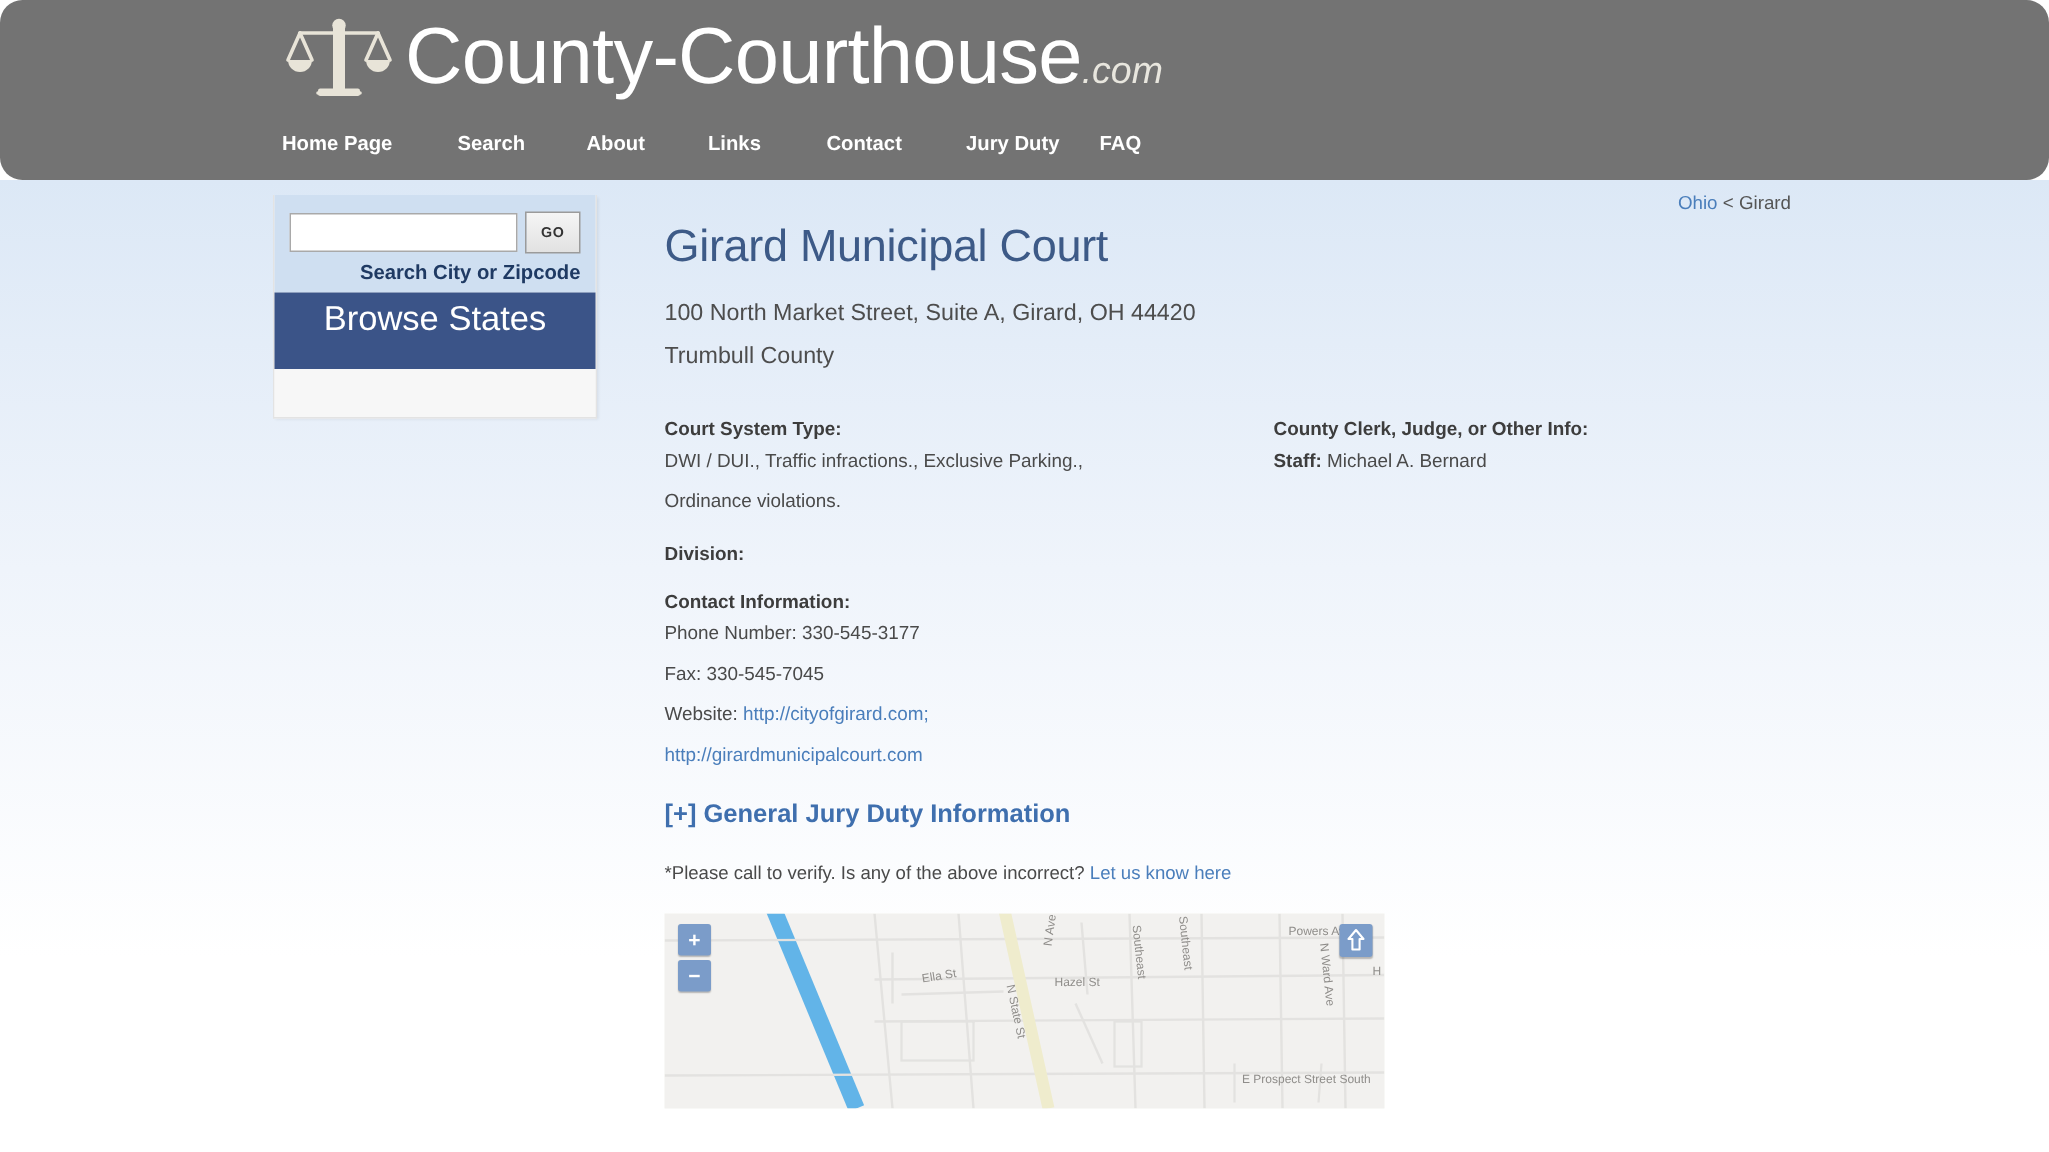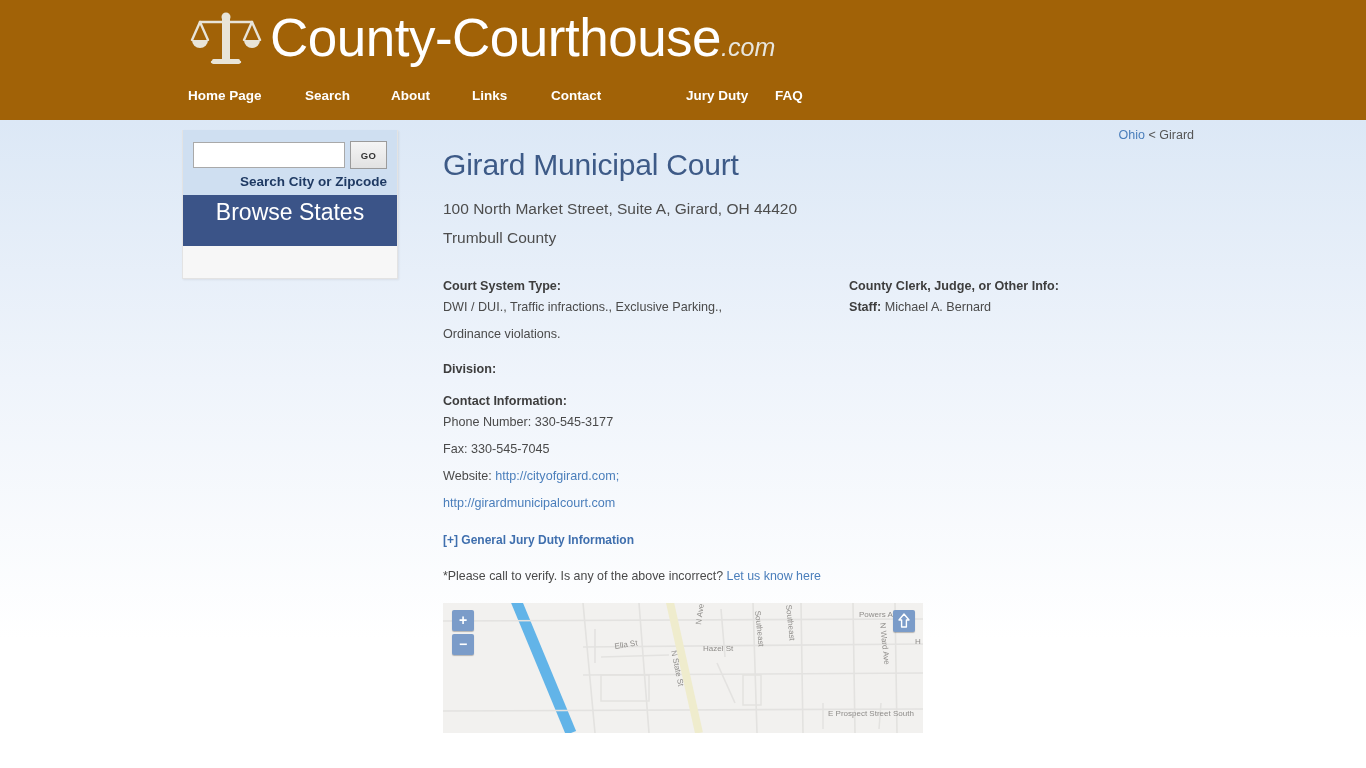--- a/index.html
+++ b/index.html
@@ -8,21 +8,22 @@
     width: 1366px; height: 768px;
     overflow: hidden;
     background: #ffffff;
     font-family: "Liberation Sans", sans-serif;
   }
 
   
   .site-header {
     position: relative;
     width: 1366px; height: 120px;
-    background: #a16207;
+    background: #737373;
+    border-radius: 15px;
   }
   .brand {
     position: absolute;
     left: 188px; top: 8px;
     display: flex;
     align-items: flex-end;
   }
   .scales-icon {
     width: 76px; height: 64px;
     margin-right: 6px;
@@ -54,21 +55,21 @@
     font-weight: bold;
     text-decoration: none;
     white-space: nowrap;
     cursor: pointer;
   }
   .nav-item:nth-child(1) { width: 117px; }
   .nav-item:nth-child(2) { width: 86px; }
   .nav-item:nth-child(3) { width: 81px; }
   .nav-item:nth-child(4) { width: 79px; }
   .nav-item:nth-child(5) { width: 93px; }
-  .nav-item:nth-child(6) { width: 89px; margin-left: 42px; }
+  .nav-item:nth-child(6) { width: 89px; }
   .nav-item:nth-child(7) { width: 60px; }
 
   .header-shadow {
     position: absolute;
     left: 0; top: 120px;
     width: 1366px; height: 5px;
     background: linear-gradient(to bottom, rgba(0,0,0,0.22), rgba(0,0,0,0));
   }
 
   
@@ -201,21 +202,21 @@
     font-weight: bold;
     color: #3d3d3d;
   }
   .link {
     color: #4a7ebb;
     text-decoration: none;
     cursor: pointer;
   }
 
   .expander {
-    font-size: 12px;
+    font-size: 17px;
     font-weight: bold;
     color: #3f6fae;
     cursor: pointer;
     margin-top: 20px;
   }
   .note-line {
     font-size: 12.8px;
     color: #4a4a4a;
     margin-top: 22px;
   }

